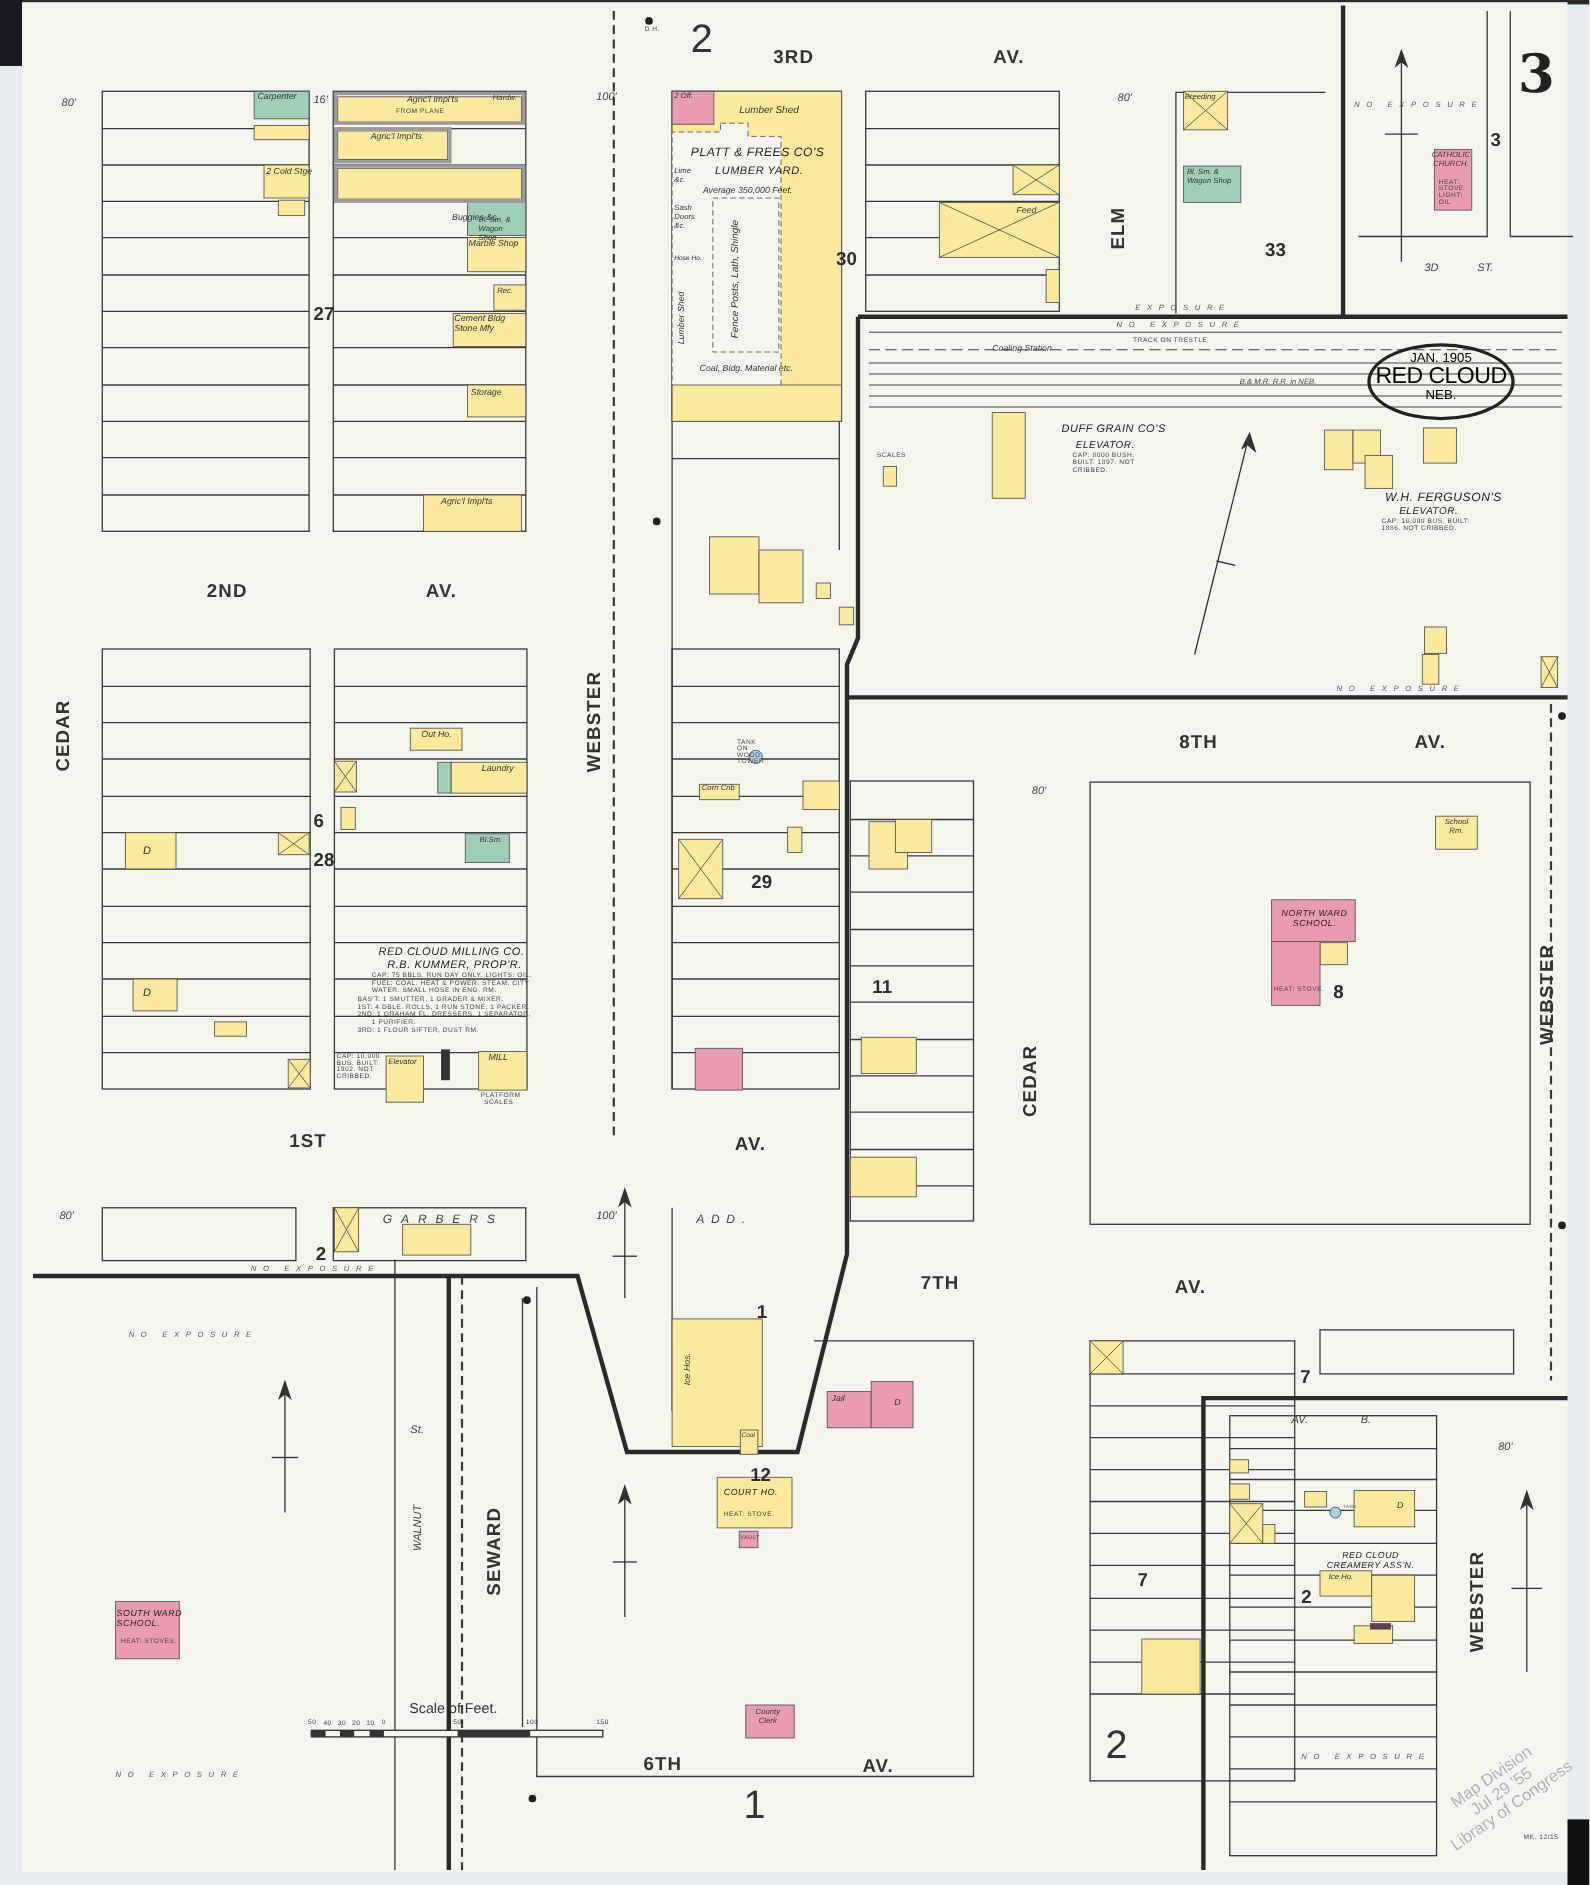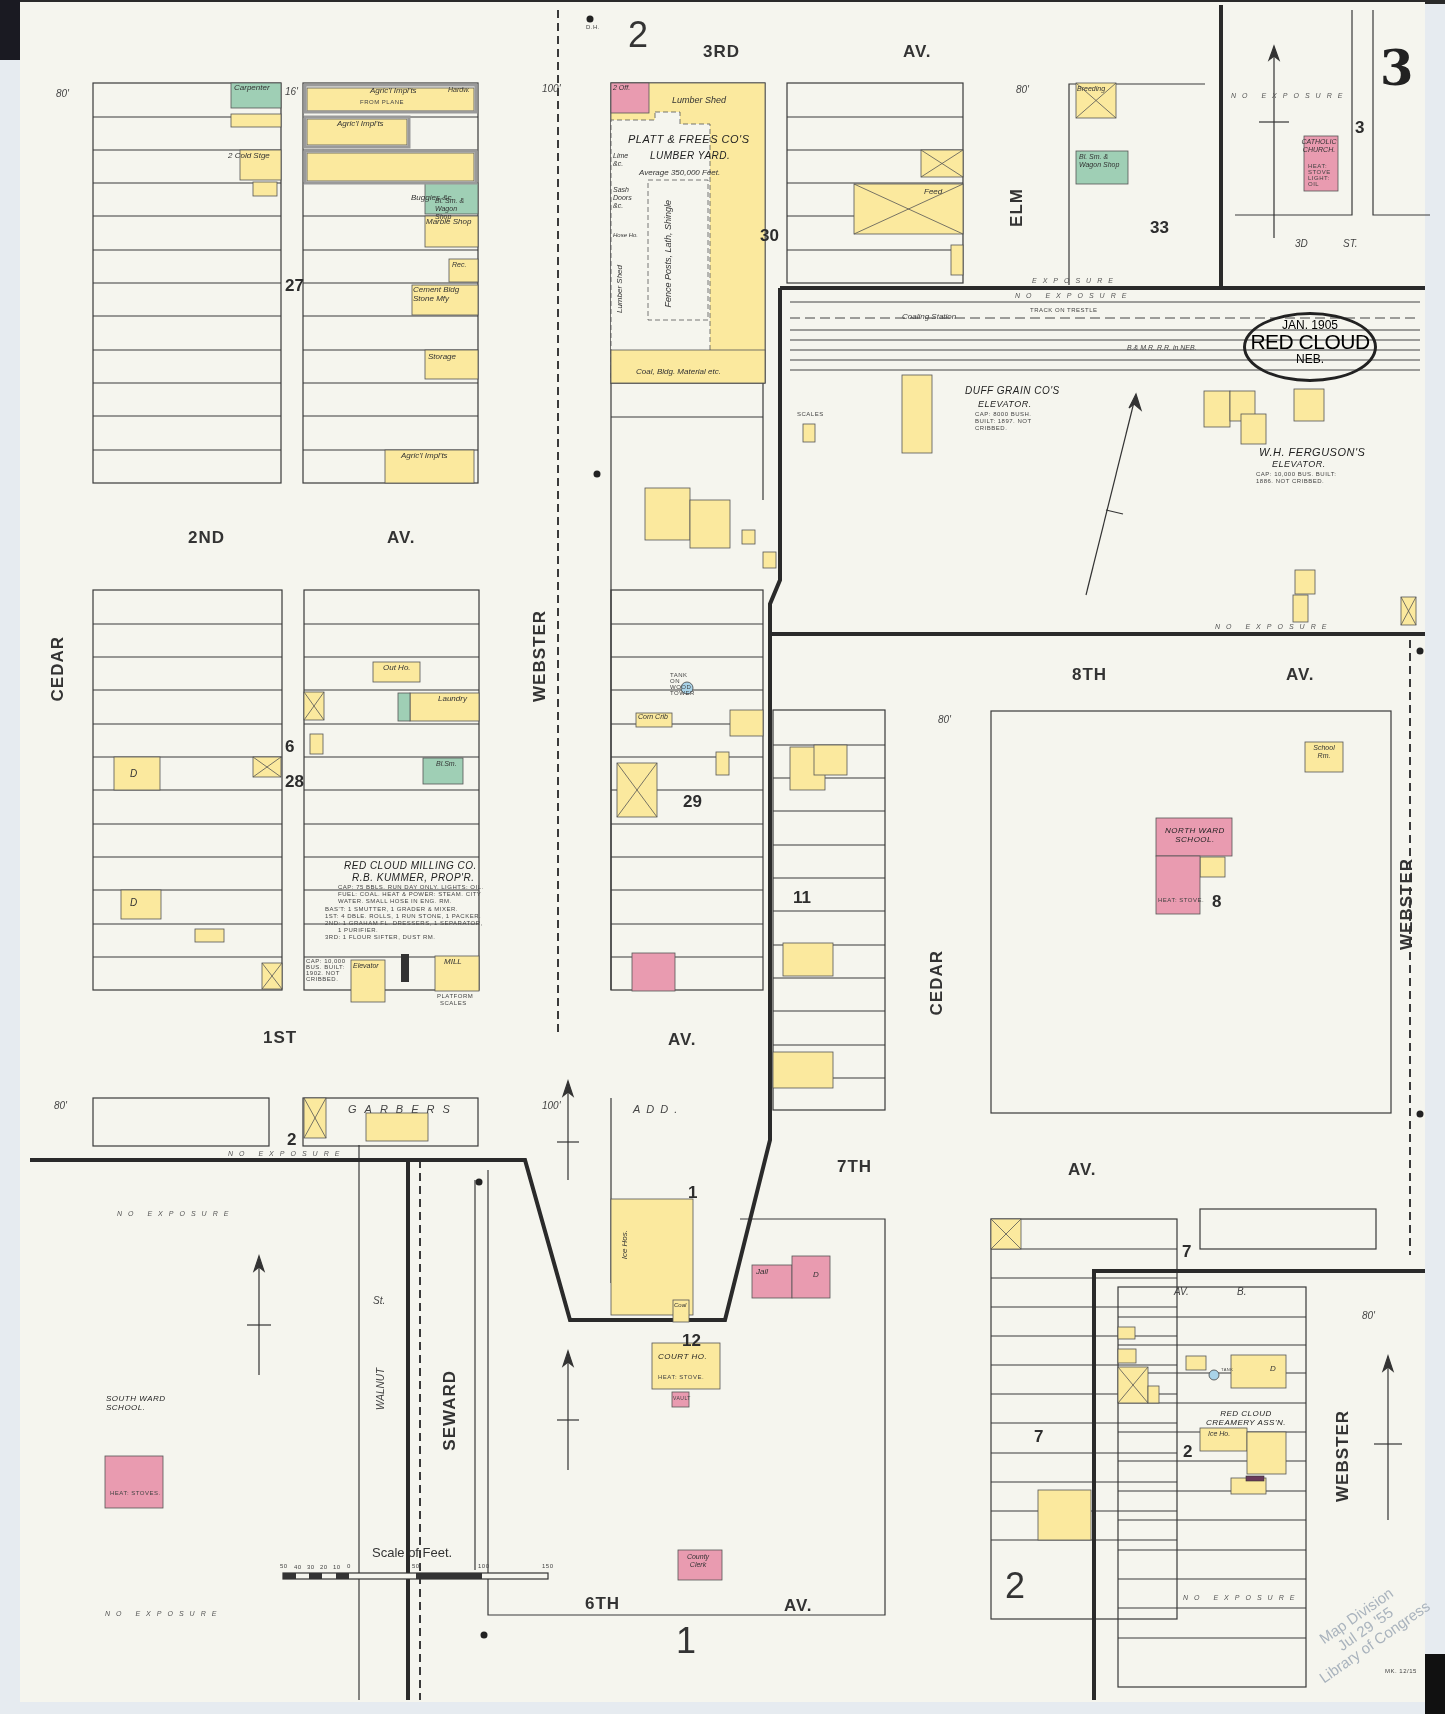--- a/index.html
+++ b/index.html
@@ -421,21 +421,21 @@
 <div class="lbl blocknum" style="left:1034px;top:1427px;">7</div>
 <div class="lbl blocknum" style="left:1182px;top:1242px;">7</div>
 <div class="lbl blocknum" style="left:287px;top:1130px;">2</div>
 <div class="lbl blocknum" style="left:1183px;top:1442px;">2</div>
 <div class="lbl blocknum" style="left:285px;top:737px;">6</div>
 
 <div class="lbl ital" style="left:348px;top:1103px;letter-spacing:8px;font-size:11px;">GARBERS</div>
 <div class="lbl ital" style="left:633px;top:1103px;letter-spacing:6px;font-size:11px;">ADD.</div>
 
 <div class="lbl bname" style="left:234px;top:83px;font-size:8px;">Carpenter</div>
-<div class="lbl bname" style="left:228px;top:151px;font-size:8px;">2 Cold Stge</div>
+<div class="lbl bname" style="left:242px;top:151px;font-size:8px;">2 Cold Stge</div>
 <div class="lbl bname" style="left:370px;top:86px;font-size:8px;">Agric'l Impl'ts</div>
 <div class="lbl bname" style="left:448px;top:86px;font-size:7px;">Hardw.</div>
 <div class="lbl tiny" style="left:360px;top:99px;">FROM PLANE</div>
 <div class="lbl bname" style="left:337px;top:119px;font-size:8px;">Agric'l Impl'ts</div>
 <div class="lbl bname" style="left:411px;top:153px;font-size:8px;margin-top:40px;">Buggies &amp;c.</div>
 <div class="lbl bname" style="left:435px;top:197px;font-size:7px;width:40px;white-space:normal;line-height:8px;">Bl. Sm. &amp; Wagon Shop</div>
 <div class="lbl bname" style="left:426px;top:217px;font-size:8px;">Marble Shop</div>
 <div class="lbl bname" style="left:452px;top:261px;font-size:7px;">Rec.</div>
 <div class="lbl bname" style="left:413px;top:285px;font-size:8px;width:60px;white-space:normal;line-height:9px;">Cement Bldg Stone Mfy</div>
 <div class="lbl bname" style="left:428px;top:352px;font-size:8px;">Storage</div>
@@ -448,21 +448,21 @@
 
 <div class="lbl bname" style="left:672px;top:95px;font-size:9px;">Lumber Shed</div>
 <div class="lbl bigname" style="left:628px;top:133px;font-size:11px;">PLATT &amp; FREES CO'S</div>
 <div class="lbl bigname" style="left:650px;top:150px;font-size:10px;">LUMBER YARD.</div>
 <div class="lbl bname" style="left:639px;top:168px;font-size:8px;">Average 350,000 Feet.</div>
 <div class="lbl bname street-v" style="left:663px;top:200px;font-size:9px;">Fence Posts, Lath, Shingle</div>
 <div class="lbl bname" style="left:613px;top:152px;font-size:7px;width:24px;white-space:normal;line-height:8px;">Lime &amp;c.</div>
 <div class="lbl bname" style="left:613px;top:186px;font-size:7px;width:24px;white-space:normal;line-height:8px;">Sash Doors &amp;c.</div>
 <div class="lbl bname" style="left:613px;top:232px;font-size:6px;">Hose Ho.</div>
 <div class="lbl bname street-v" style="left:615px;top:265px;font-size:8px;">Lumber Shed</div>
-<div class="lbl bname" style="left:620px;top:367px;font-size:8px;padding-left:16px;">Coal, Bldg. Material etc.</div>
+<div class="lbl bname" style="left:620px;top:330px;font-size:8px;padding-left:16px;">Coal, Bldg. Material etc.</div>
 <div class="lbl bname" style="left:613px;top:84px;font-size:7px;">2 Off.</div>
 <div class="lbl bname" style="left:924px;top:187px;font-size:8px;">Feed</div>
 <div class="lbl bname" style="left:1077px;top:85px;font-size:7px;">Breeding</div>
 <div class="lbl bname" style="left:1079px;top:153px;font-size:7px;width:48px;white-space:normal;line-height:8px;">Bl. Sm. &amp; Wagon Shop</div>
 <div class="lbl bname" style="left:1299px;top:138px;font-size:7px;width:40px;white-space:normal;line-height:8px;text-align:center;">CATHOLIC CHURCH.</div>
 <div class="lbl tiny" style="left:1308px;top:163px;width:28px;white-space:normal;line-height:6px;">HEAT: STOVE LIGHT: OIL</div>
 
 <div class="lbl ital" style="left:902px;top:312px;font-size:8px;">Coaling Station</div>
 <div class="lbl tiny" style="left:1030px;top:307px;">TRACK ON TRESTLE</div>
 <div class="lbl ital" style="left:1127px;top:344px;font-size:7px;">B.&amp; M.R. R.R. in NEB.</div>
@@ -498,21 +498,21 @@
 <div class="lbl bname" style="left:813px;top:1270px;font-size:8px;">D</div>
 <div class="lbl bname" style="left:674px;top:1302px;font-size:6px;">Coal</div>
 <div class="lbl bigname" style="left:658px;top:1352px;font-size:8px;">COURT HO.</div>
 <div class="lbl tiny" style="left:658px;top:1374px;">HEAT: STOVE.</div>
 <div class="lbl tiny" style="left:673px;top:1395px;font-size:5px;">VAULT</div>
 <div class="lbl bname" style="left:680px;top:1553px;font-size:7px;width:36px;white-space:normal;line-height:8px;text-align:center;">County Clerk</div>
 
 <div class="lbl bigname" style="left:1160px;top:826px;font-size:8px;width:70px;white-space:normal;line-height:9px;text-align:center;">NORTH WARD SCHOOL.</div>
 <div class="lbl tiny" style="left:1158px;top:897px;">HEAT: STOVE.</div>
 <div class="lbl bname" style="left:1308px;top:744px;font-size:7px;width:32px;white-space:normal;line-height:8px;text-align:center;">School Rm.</div>
-<div class="lbl bigname" style="left:106px;top:1394px;font-size:8px;width:71px;white-space:normal;line-height:9px;">SOUTH WARD SCHOOL.</div>
+<div class="lbl bigname" style="left:106px;top:1462px;font-size:8px;width:71px;white-space:normal;line-height:9px;">SOUTH WARD SCHOOL.</div>
 <div class="lbl tiny" style="left:110px;top:1490px;">HEAT: STOVES.</div>
 
 <div class="lbl bigname" style="left:1200px;top:1409px;font-size:8px;width:92px;white-space:normal;line-height:9px;text-align:center;">RED CLOUD CREAMERY ASS'N.</div>
 <div class="lbl bname" style="left:1208px;top:1430px;font-size:7px;">Ice Ho.</div>
 <div class="lbl tiny" style="left:1221px;top:1367px;font-size:4px;">TANK</div>
 <div class="lbl bname" style="left:1270px;top:1364px;font-size:8px;">D</div>
 
 <div class="lbl expo" style="left:117px;top:1210px;"><span>NO</span> <span>EXPOSURE</span></div>
 <div class="lbl expo" style="left:105px;top:1610px;"><span>NO</span> <span>EXPOSURE</span></div>
 <div class="lbl expo" style="left:228px;top:1150px;"><span>NO</span> <span>EXPOSURE</span></div>

